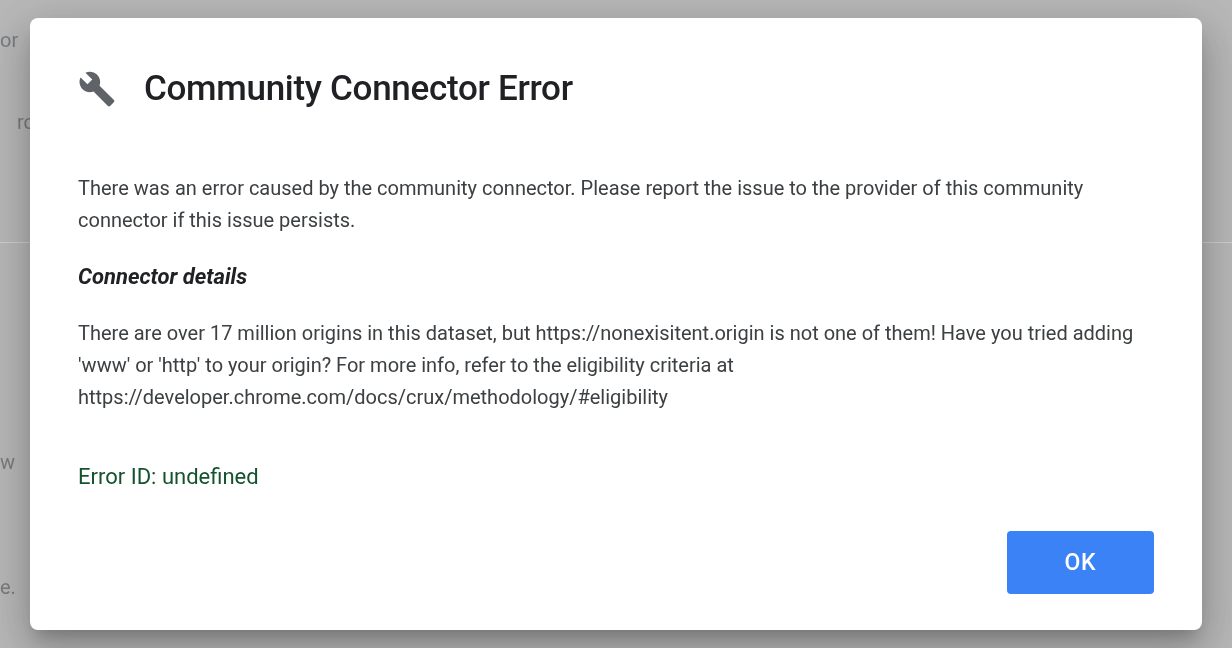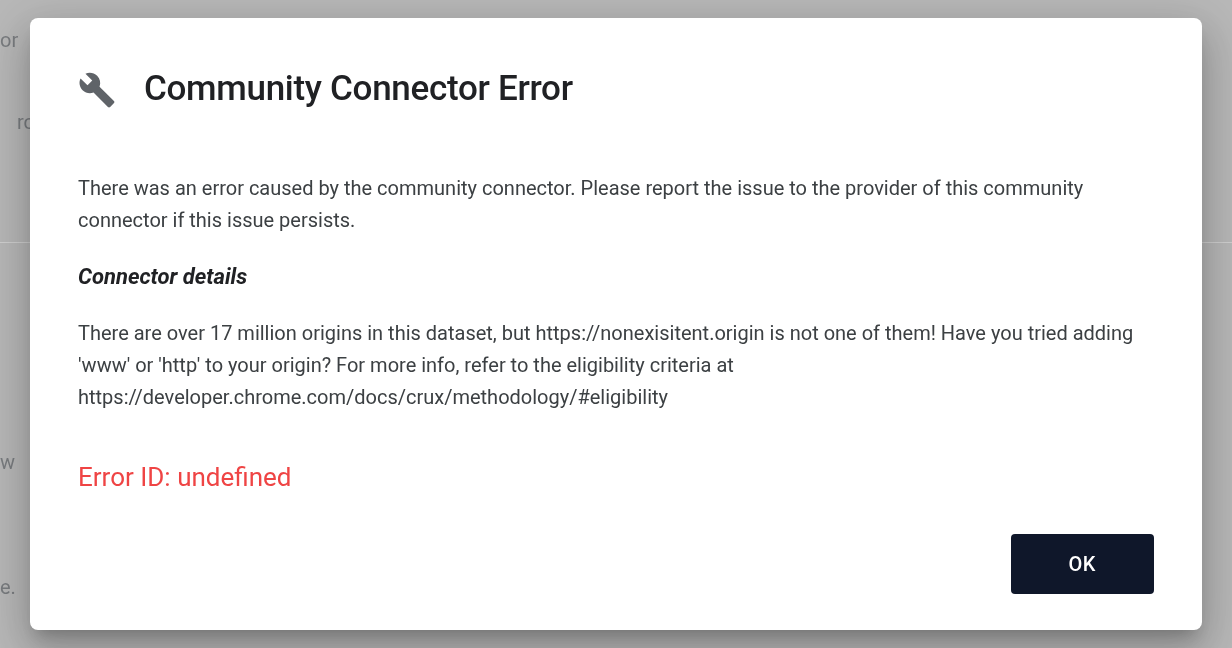--- a/index.html
+++ b/index.html
@@ -53,21 +53,21 @@
       background: #ffffff;
       border-radius: 8px;
       box-shadow: 0 11px 15px -7px rgba(0,0,0,0.2), 0 24px 38px 3px rgba(0,0,0,0.14), 0 9px 46px 8px rgba(0,0,0,0.12);
       padding: 50px 48px 36px 48px;
       display: flex;
       flex-direction: column;
     }
     
     .dialog-header {
       display: flex;
-      align-items: flex-end;
+      align-items: center;
       gap: 28px;
       margin-bottom: 40px;
     }
     
     .wrench-icon {
       width: 38px;
       height: 38px;
       fill: #5f6368;
       flex-shrink: 0;
     }
@@ -94,38 +94,38 @@
     
     .subheading {
       font-size: 22px;
       font-weight: 700;
       color: #202124;
       margin-bottom: 28px;
       font-style: italic;
     }
     
     .error-id {
-      font-size: 26px;
+      font-size: 22px;
       line-height: 32px;
-      color: #ef4444;
+      color: #14532d;
       margin-top: 48px;
     }
     
     .dialog-actions {
       display: flex;
       justify-content: flex-end;
       margin-top: auto;
     }
     
     .ok-button {
-      background: #0f172a;
+      background: #3b82f6;
       color: #ffffff;
       border: none;
       border-radius: 4px;
-      font-size: 20px;
+      font-size: 23px;
       font-weight: 500;
       padding: 18px 58px;
       cursor: pointer;
       font-family: inherit;
       letter-spacing: 0.5px;
     }
   </style>
 </head>
 <body>
 

